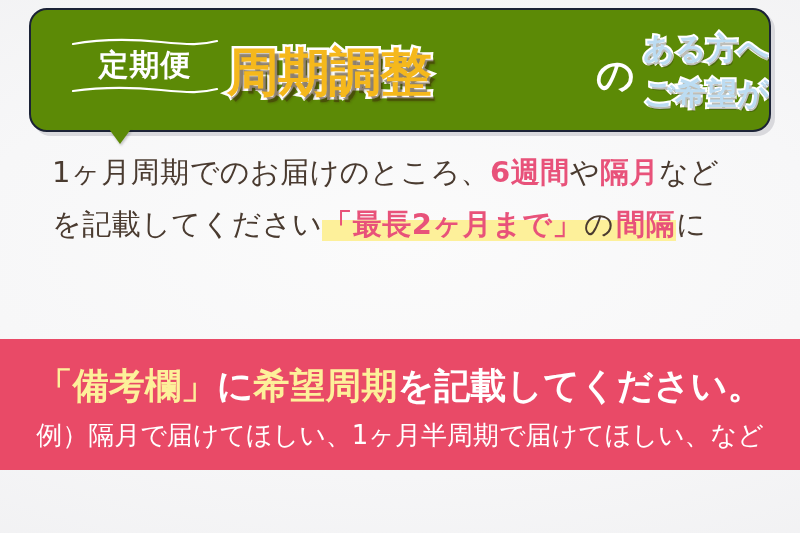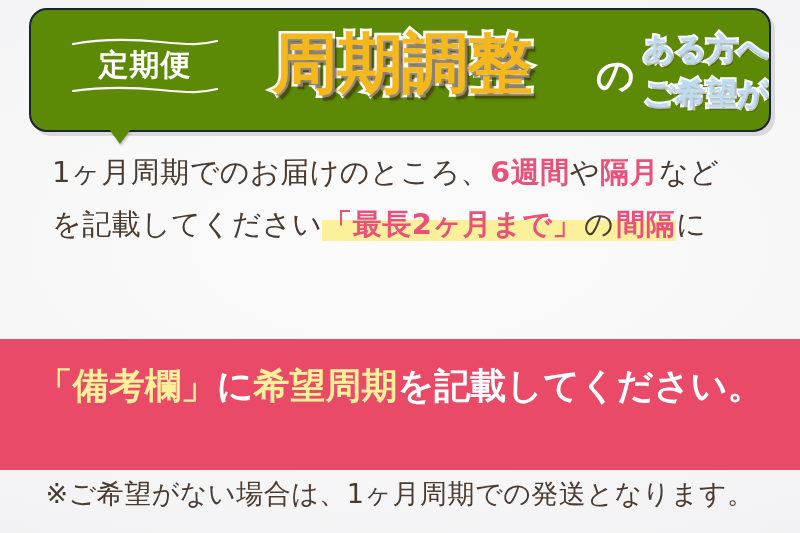--- a/index.html
+++ b/index.html
@@ -67,33 +67,32 @@
     letter-spacing:1px;
     line-height:1.0;
     padding:4px 0 6px;
   }
   .wave {
     width:148px; height:8px; display:block; margin:0 auto;
   }
 
   
   .title-main {
-    position:absolute; left:196px; top:0;
-    font-size:66px;
+    position:absolute; left:196px; top:8px;
+    font-size:52px;
     font-weight:700;
     line-height:108px;
     color:#f5b81c;
     letter-spacing:-1px;
     -webkit-text-stroke:5px #ffffff;
     paint-order:stroke fill;
     text-shadow:
        4px 5px 0 rgba(60,40,10,.45),
        5px 6px 2px rgba(60,40,10,.25);
     white-space:nowrap;
-    margin-left:45px;
   }
 
   
   .title-no {
     position:absolute; left:565px; top:46px;
     font-size:38px;
     font-weight:700;
     color:#ffffff;
     line-height:1;
   }
@@ -239,16 +238,16 @@
   <div class="body-para">
     <span class="line"><span>1ヶ月周期でのお届けのところ、</span><span class="em-pink">6週間</span><span>や</span><span class="em-pink">隔月</span><span>など</span></span>
     <span class="line"><span>を記載してください</span><span class="hl">「最長2ヶ月まで」</span><span class="hl-plain">の</span><span class="hl">間隔</span><span>に</span></span>
   </div>
 
   <div class="pink-band"></div>
 
 
   <div class="pink-main"><span class="ylw">「備考欄」</span><span>に</span><span class="ylw">希望周期</span><span>を記載してください。</span></div>
 
-
-  <div class="footer-note">※ご希望がない場合は、1ヶ月周期での発送となります。</div>
+  <div class="pink-sub">例）隔月で届けてほしい、1ヶ月半周期で届けてほしい、など</div>
+
 
 </div>
 
 </body></html>

